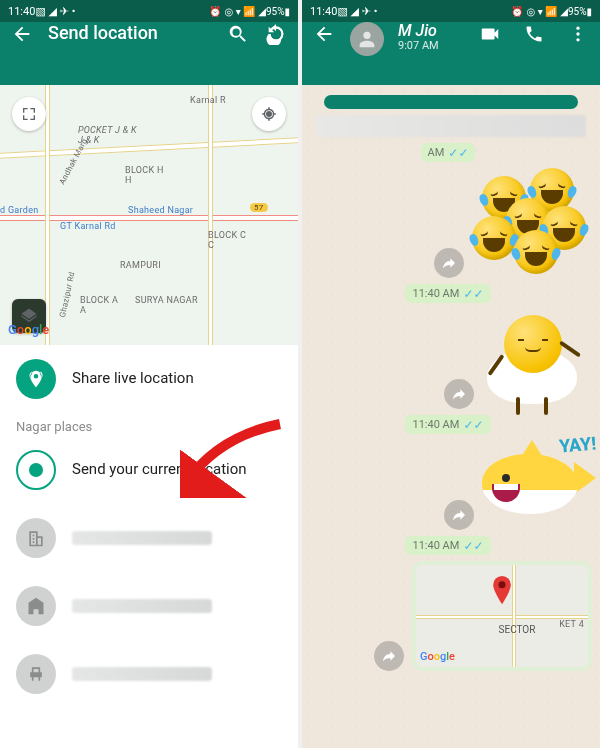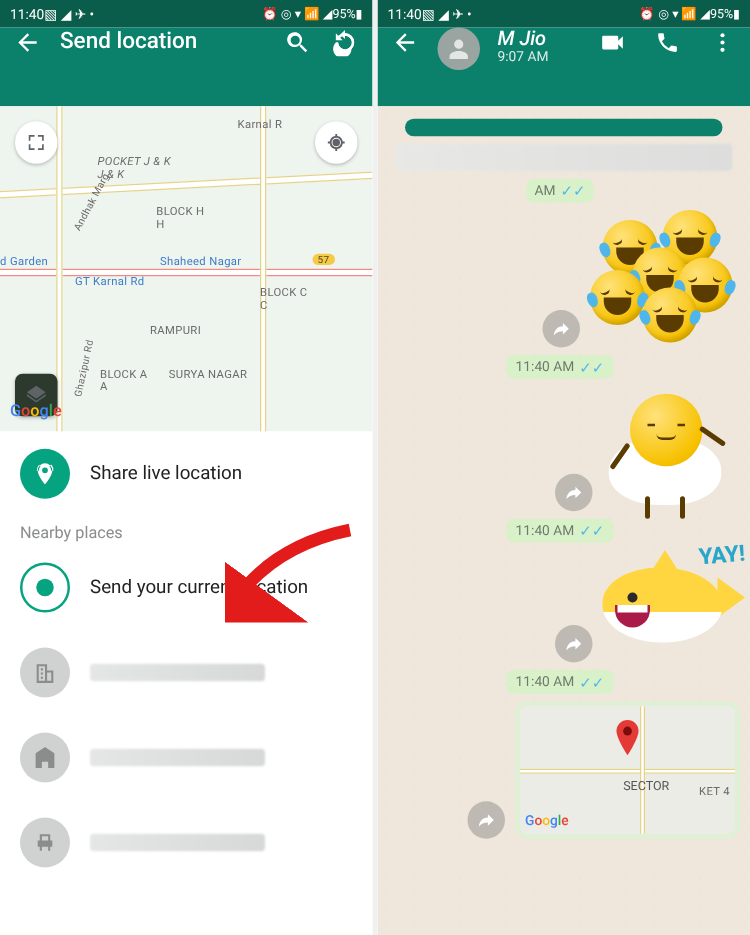--- a/index.html
+++ b/index.html
@@ -288,21 +288,21 @@
       <div class="circ green">
         <svg width="20" height="20" viewBox="0 0 24 24">
             <path d="M12 2a7 7 0 00-7 7c0 5 7 13 7 13s7-8 7-13a7 7 0 00-7-7zm0 9.5A2.5 2.5 0 1112 6a2.5 2.5 0 010 5.5zM4 9a8 8 0 012.3-5.7l1.4 1.4A6 6 0 006 9H4zm14.3-5.7A8 8 0 0120 9h-2a6 6 0 00-1.7-4.3l1.4-1.4z"></path>
           </svg>
       </div>
       <div class="opt-text">
           <div class="t1">Share live location</div>
         </div>
     </div>
 
-    <div class="section-label">Nearby places</div>
+    <div class="section-label">Nagar places</div>
 
     <div class="option-row">
       <div class="circ ring">
           <div class="dot"></div>
         </div>
       <div class="opt-text">
         <div class="t1">Send your current location</div>
       </div>
     </div>
 
@@ -511,21 +511,21 @@
         <div class="loc-map">
           <div style="position:absolute;left:-5px;right:-5px;top:50px;height:4px;background:#fff;border:1px solid #e5d38a;"></div>
           <div style="position:absolute;top:-5px;bottom:-5px;left:96px;width:4px;background:#fff;border:1px solid #e5d38a;"></div>
           <div class="pin">
             <svg width="22" height="30" viewBox="0 0 24 34">
                 <path fill="#e53935" d="M12 0a10 10 0 00-10 10c0 7 10 22 10 22s10-15 10-22A10 10 0 0012 0z"></path>
                 <circle cx="12" cy="10" r="4" fill="#7a0c0c"></circle>
               </svg>
           </div>
           <span class="sectorlabel">SECTOR</span>
-          <span class="map-label" style="right:4px;top:64px;margin-left:22px;">KET 4</span>
+          <span class="map-label" style="right:4px;top:54px;margin-left:22px;">KET 4</span>
           <div class="google google-sm">
             <span>G</span><span>o</span><span>o</span><span>g</span><span>l</span><span>e</span>
           </div>
         </div>
       </div>
     </div>
 
   </div>
 </div>
 

